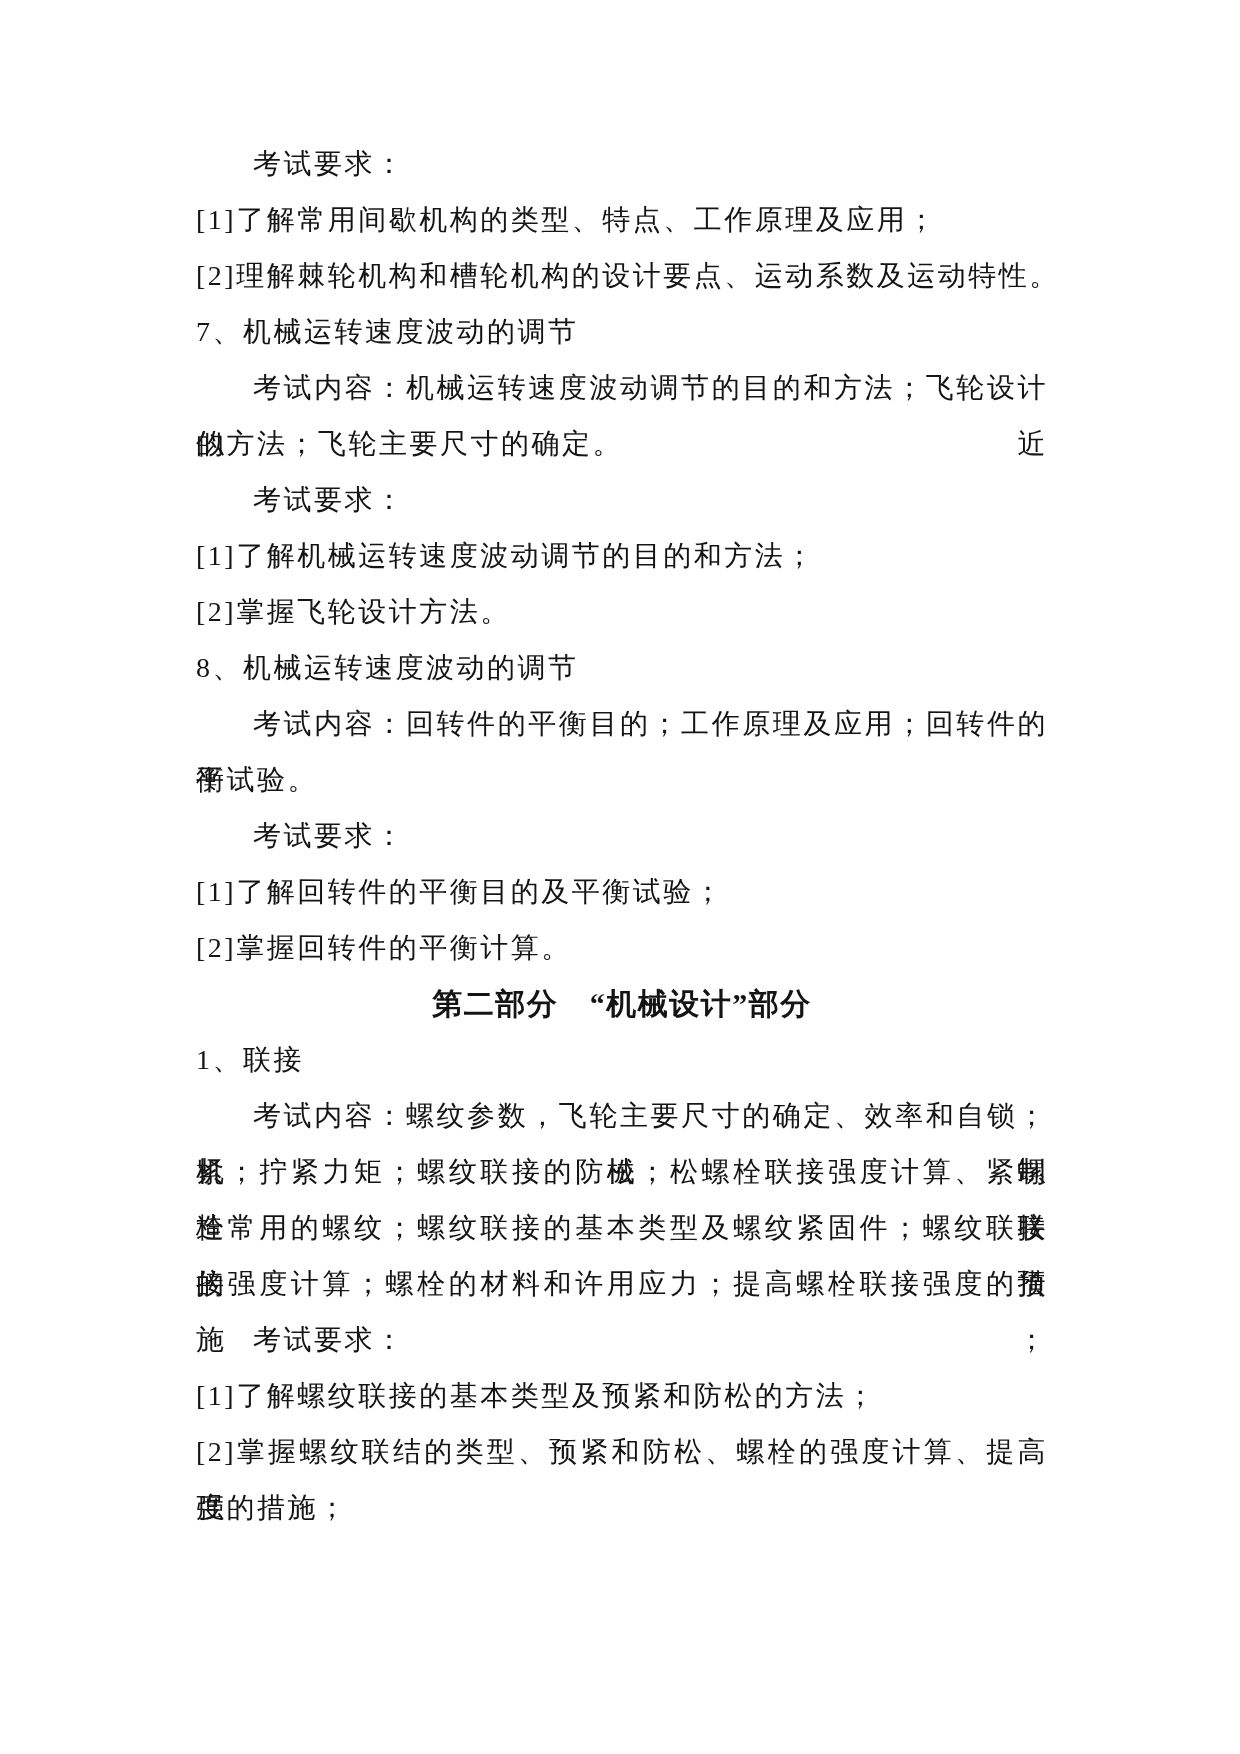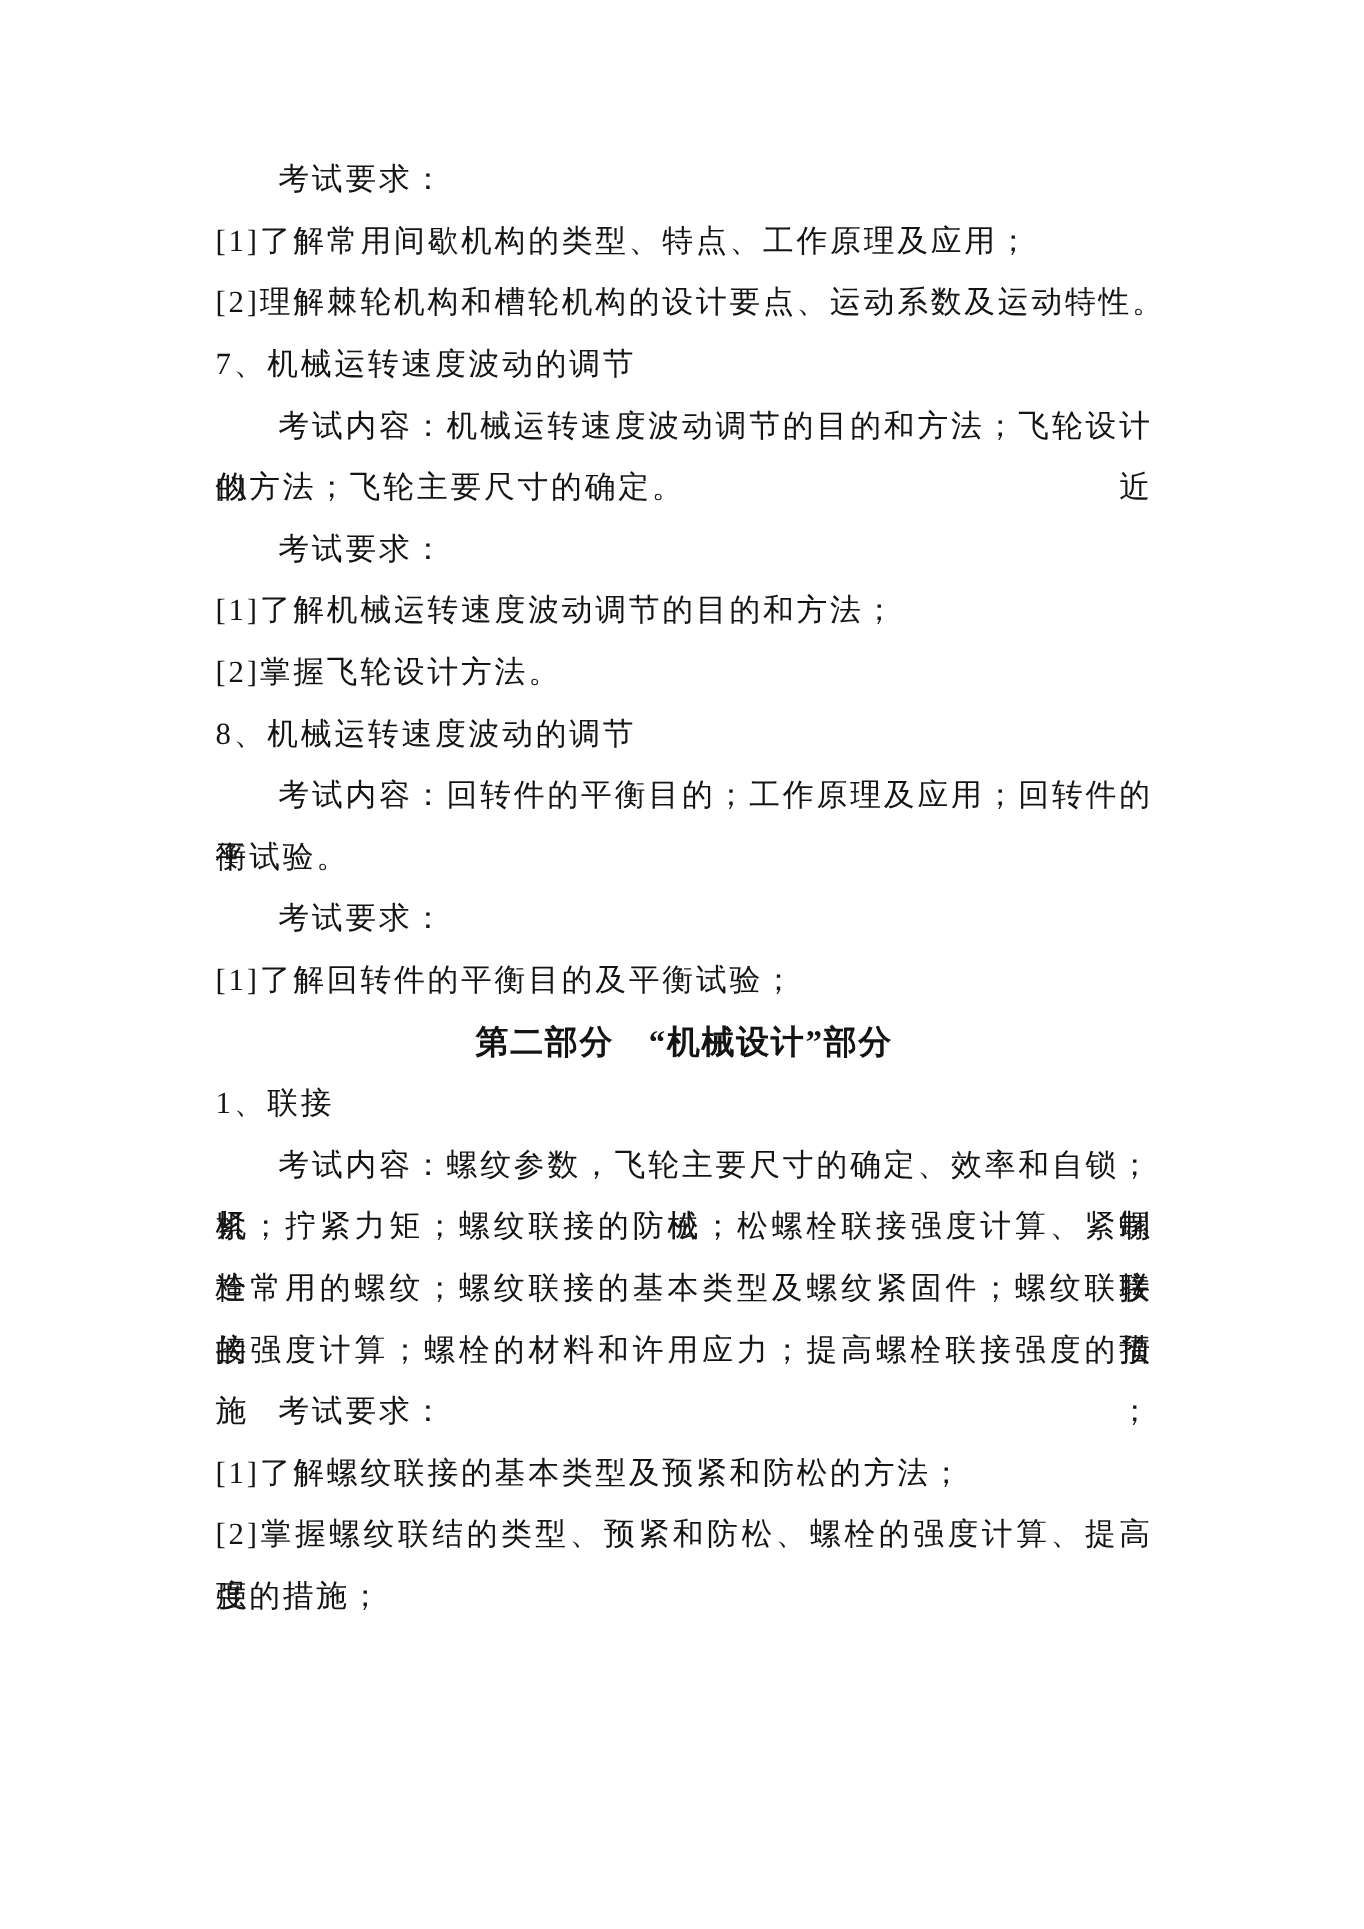--- a/index.html
+++ b/index.html
@@ -61,20 +61,21 @@
       <div class="line indent justify">考试内容：机械运转速度波动调节的目的和方法；飞轮设计的近</div>
       <div class="line">似方法；飞轮主要尺寸的确定。</div>
       <div class="line indent">考试要求：</div>
       <div class="line">[1]了解机械运转速度波动调节的目的和方法；</div>
       <div class="line">[2]掌握飞轮设计方法。</div>
       <div class="line">8、机械运转速度波动的调节</div>
       <div class="line indent justify">考试内容：回转件的平衡目的；工作原理及应用；回转件的平</div>
       <div class="line">衡试验。</div>
       <div class="line indent">考试要求：</div>
       <div class="line">[1]了解回转件的平衡目的及平衡试验；</div>
+      <div class="line">[2]掌握回转件的平衡计算。</div>
       <div class="line heading">第二部分　“机械设计”部分</div>
       <div class="line">1、联接</div>
       <div class="line indent justify">考试内容：螺纹参数，飞轮主要尺寸的确定、效率和自锁；机械制</div>
       <div class="line justify">紧；拧紧力矩；螺纹联接的防松；松螺栓联接强度计算、紧螺栓联</div>
       <div class="line justify">造常用的螺纹；螺纹联接的基本类型及螺纹紧固件；螺纹联接的预</div>
       <div class="line justify">接强度计算；螺栓的材料和许用应力；提高螺栓联接强度的措施；</div>
       <div class="line indent">考试要求：</div>
       <div class="line">[1]了解螺纹联接的基本类型及预紧和防松的方法；</div>
       <div class="line justify">[2]掌握螺纹联结的类型、预紧和防松、螺栓的强度计算、提高强</div>
       <div class="line">度的措施；</div>

